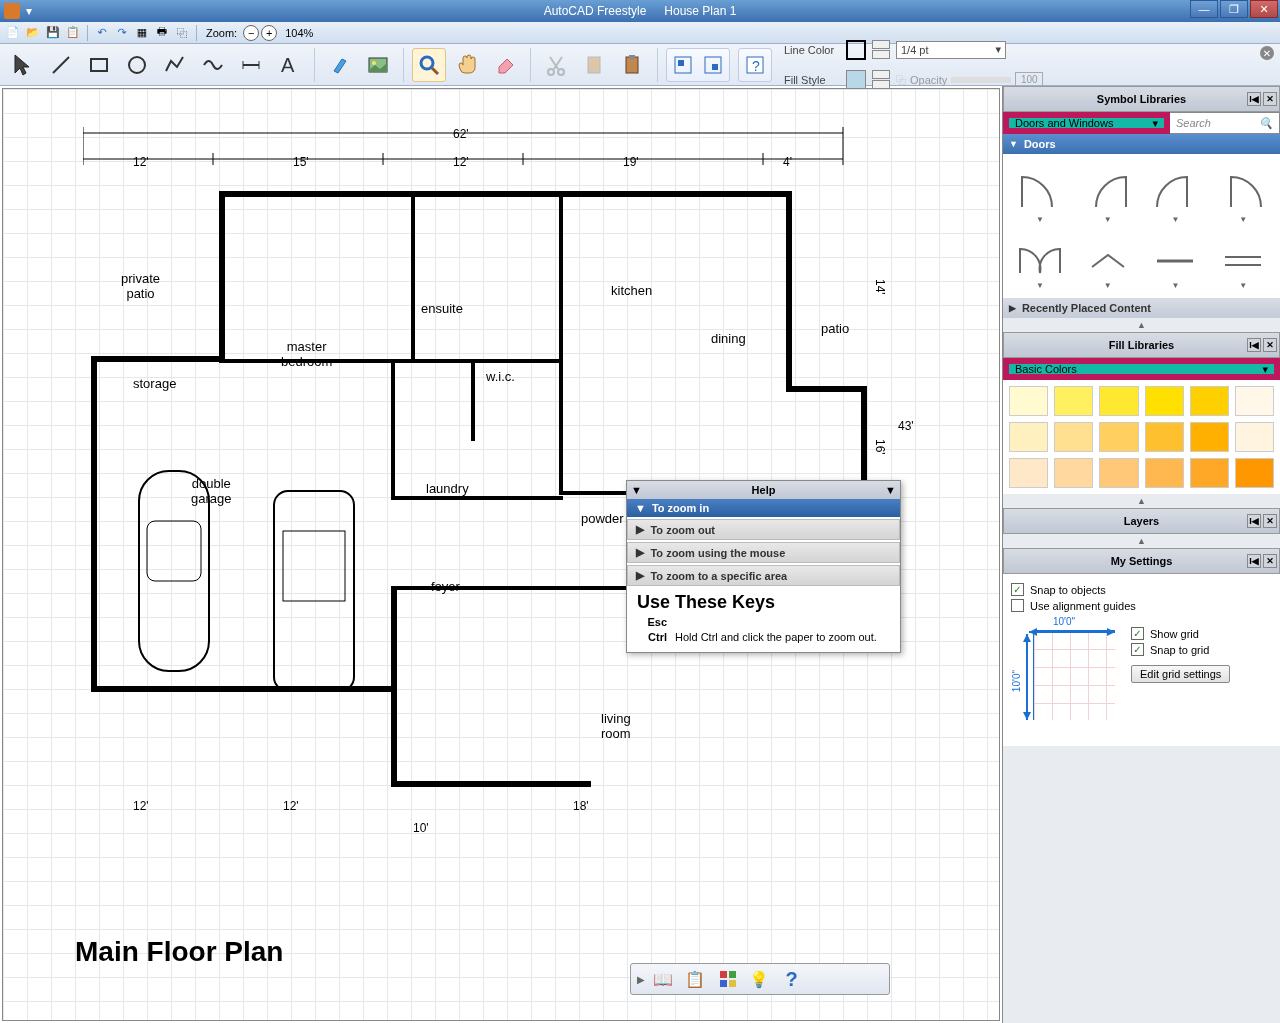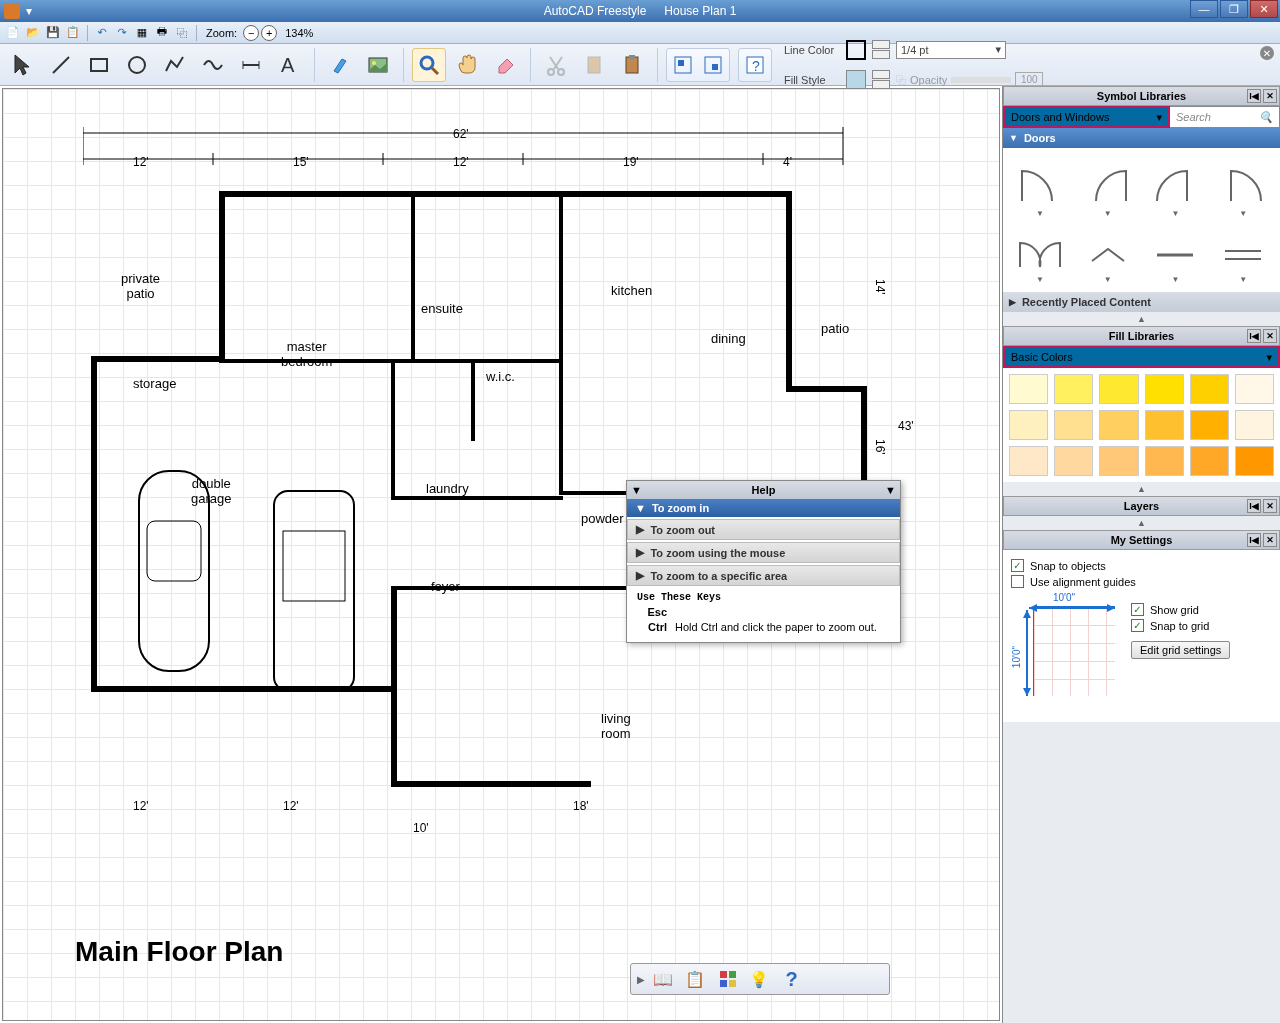--- a/index.html
+++ b/index.html
@@ -42,25 +42,25 @@
 .workspace { position:absolute; top:86px; left:0; right:0; bottom:0; display:flex; }
 .canvas-wrap { flex:1; position:relative; background:#fff; overflow:hidden; border:1px solid #888; margin:2px; }
 .grid-bg { position:absolute; inset:0; background-image: linear-gradient(#e4e8ec 1px, transparent 1px), linear-gradient(90deg, #e4e8ec 1px, transparent 1px); background-size: 24px 24px; }
 .floorplan { position:absolute; top:30px; left:20px; right:20px; bottom:40px; }
 .dim-text { position:absolute; font-size:12px; color:#000; }
 .room-label { position:absolute; font-size:13px; color:#000; text-align:center; }
 .zoom-chip { position:absolute; top:90px; left:445px; background:#1a6fd4; color:#fff; font-size:11px; padding:3px 10px; border-radius:3px; border:1px solid #004a9a; }
 
 
 .panels { width:278px; background:#e8ecf0; display:flex; flex-direction:column; border-left:1px solid #888; position:relative; }
-.panel-header { height:20px; background:linear-gradient(#d8dce4,#c0c8d4); border:1px solid #999; display:flex; align-items:center; justify-content:center; font-size:11px; font-weight:bold; position:relative; }
+.panel-header { height:26px; background:linear-gradient(#d8dce4,#c0c8d4); border:1px solid #999; display:flex; align-items:center; justify-content:center; font-size:11px; font-weight:bold; position:relative; }
 .panel-header .hdr-btns { position:absolute; right:2px; display:flex; gap:2px; }
 .hdr-btn { width:14px; height:14px; border:1px solid #888; background:#d0d4dc; font-size:9px; display:flex; align-items:center; justify-content:center; cursor:pointer; }
 .panel-select-row { display:flex; height:22px; }
-.panel-select { flex:1; border:2px solid #be185d; background:#0369a1; display:flex; align-items:center; padding:0 6px; font-size:11px; justify-content:space-between; cursor:pointer; }
+.panel-select { flex:1; border:6px solid #be185d; background:#14b8a6; display:flex; align-items:center; padding:0 6px; font-size:11px; justify-content:space-between; cursor:pointer; }
 .panel-search { width:110px; border:1px solid #888; border-left:none; background:#fff; display:flex; align-items:center; padding:0 6px; font-size:11px; color:#888; font-style:italic; justify-content:space-between; }
 .section-hdr { height:20px; background:linear-gradient(#5a8fd0,#3a6fb0); color:#fff; font-size:11px; font-weight:bold; display:flex; align-items:center; padding:0 6px; cursor:pointer; }
 .section-hdr.gray { background:linear-gradient(#d8dce4,#c4ccd8); color:#333; }
 .section-hdr .tri { margin-right:6px; font-size:9px; }
 .door-grid { background:#fff; padding:8px 4px; display:grid; grid-template-columns:repeat(4,1fr); gap:4px 2px; }
 .door-cell { height:62px; display:flex; flex-direction:column; align-items:center; justify-content:flex-end; cursor:pointer; }
 .door-cell svg { width:52px; height:42px; }
 .door-cell .tri-dn { font-size:8px; color:#666; margin-top:4px; }
 .collapse-tri { text-align:center; font-size:9px; color:#666; padding:2px; background:#e8ecf0; cursor:pointer; }
 .fill-grid { background:#fff; padding:6px; display:grid; grid-template-columns:repeat(6,1fr); gap:6px; }
@@ -82,21 +82,21 @@
 .help-titlebar .tri-r { position:absolute; right:4px; }
 .help-titlebar span.ttl { margin:0 auto; }
 .help-body { padding:8px 10px; }
 .help-body h3 { font-size:14px; margin-bottom:2px; }
 .help-body .sub { font-weight:bold; font-size:11px; margin-bottom:6px; }
 .help-img { width:100%; height:120px; background:linear-gradient(#9a8fb8,#b8afc8); margin-bottom:6px; position:relative; overflow:hidden; }
 .help-section-hdr { background:linear-gradient(#4a7fc4,#2a5fa0); color:#fff; padding:3px 8px; font-weight:bold; display:flex; align-items:center; gap:6px; cursor:pointer; }
 .help-section-hdr.gray { background:linear-gradient(#e8e8e8,#d4d4d4); color:#333; border:1px solid #bbb; margin-top:2px; }
 .help-step { padding:4px 10px; }
 .help-keys { padding:6px 10px; }
-.help-keys h4 { font-size:10px; margin-bottom:0;font-family:Liberation Mono, monospace; }
+.help-keys h4 { font-size:18px; margin-bottom:0; }
 .help-keys .krow { display:flex; gap:8px; margin:3px 0; }
 .help-keys .key { font-weight:bold; width:30px; text-align:right; }
 
 
 .bottom-bar { position:absolute; left:630px; bottom:28px; width:260px; height:32px; background:linear-gradient(#f4f6fa,#e0e6f0); border:1px solid #999; border-radius:3px; display:flex; align-items:center; padding:0 6px; gap:6px; }
 .bottom-bar .bb-btn { width:26px; height:26px; display:flex; align-items:center; justify-content:center; cursor:pointer; border:1px solid transparent; border-radius:2px; }
 
 .plan-title { position:absolute; left:52px; bottom:12px; font-size:28px; font-weight:bold; font-family:Arial; }
 
 
@@ -128,21 +128,21 @@
   <div class="sep"></div>
   <div class="qat-btn" style="color:#2a6ac0;">↶</div>
   <div class="qat-btn" style="color:#2a6ac0;">↷</div>
   <div class="qat-btn">▦</div>
   <div class="qat-btn">🖶</div>
   <div class="qat-btn">⿻</div>
   <div class="sep"></div>
   <span class="zoom-label">Zoom:</span>
   <div class="zoom-circle">−</div>
   <div class="zoom-circle">+</div>
-  <span style="margin-left:6px;">134%</span>
+  <span style="margin-left:6px;">104%</span>
 </div>
 
 <div class="main-toolbar">
   <div class="tool-btn">
       <svg viewBox="0 0 24 24">
         <path d="M4 2 L4 20 L9 15 L12 22 L15 20 L12 14 L18 14 Z" fill="#444" stroke="#222"></path>
       </svg>
     </div>
   <div class="tool-btn">
       <svg viewBox="0 0 24 24">

